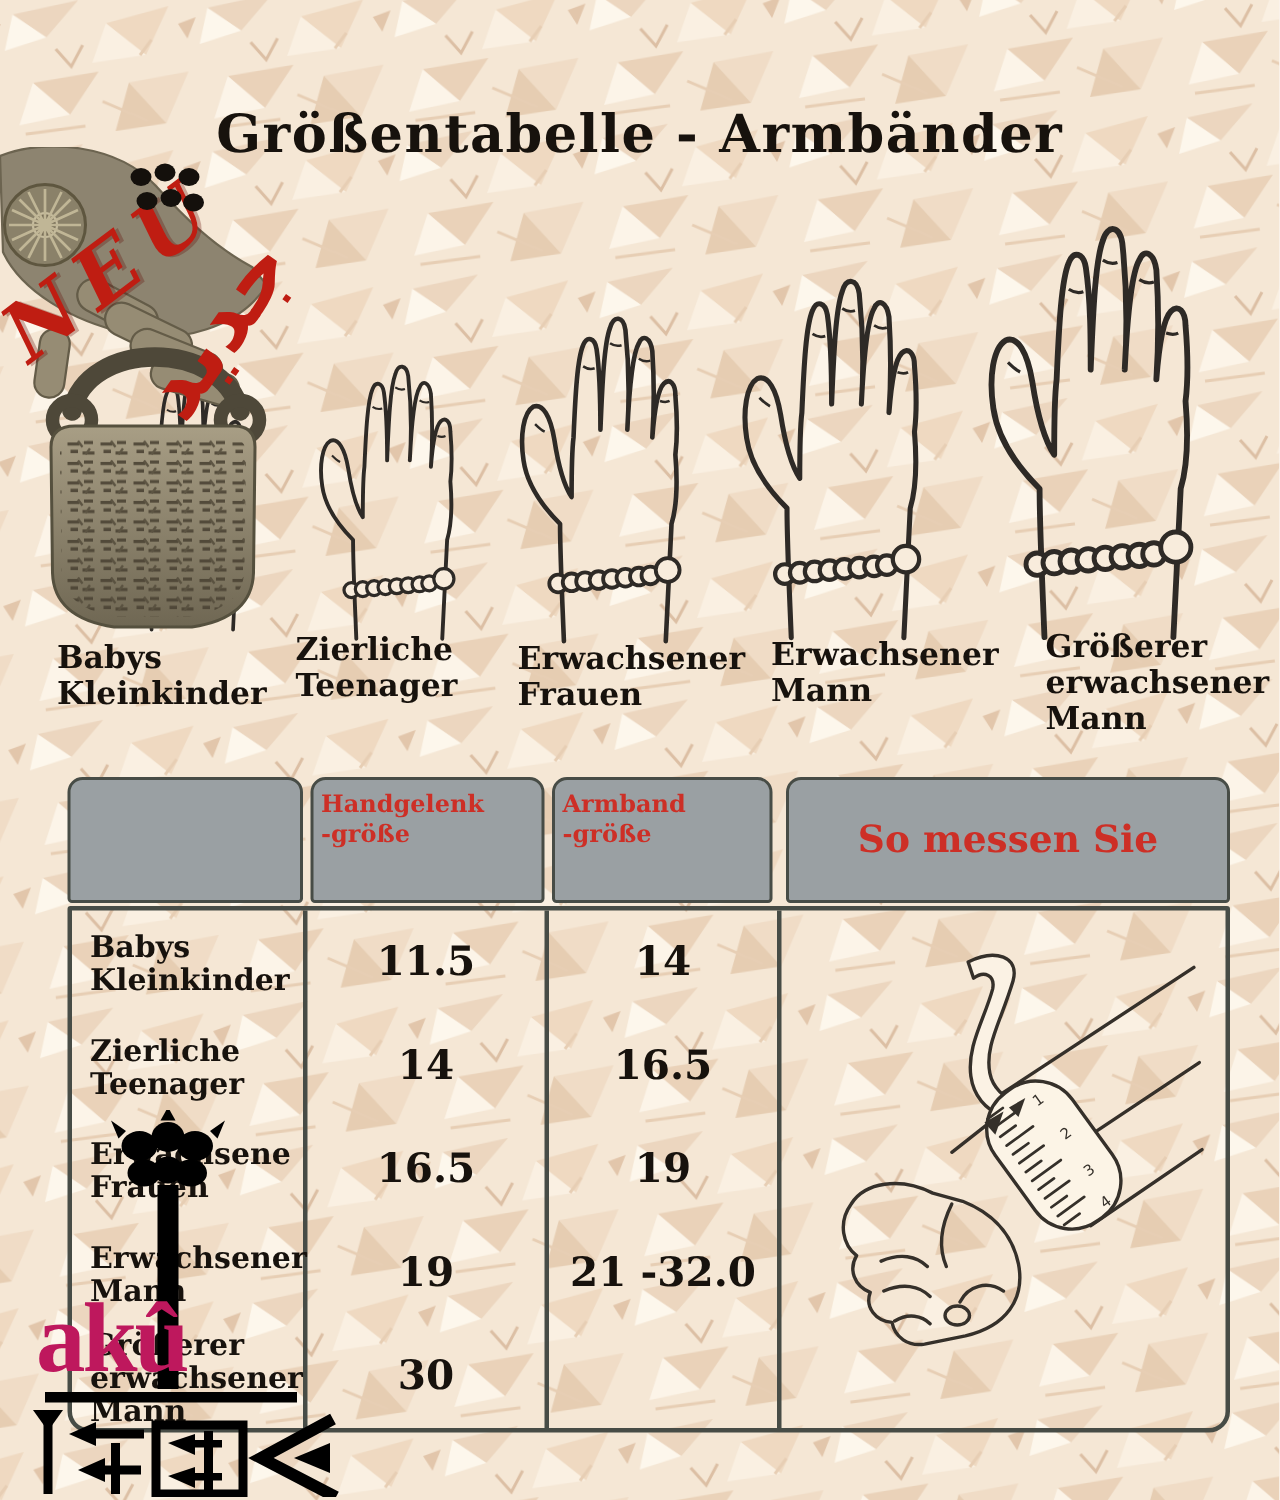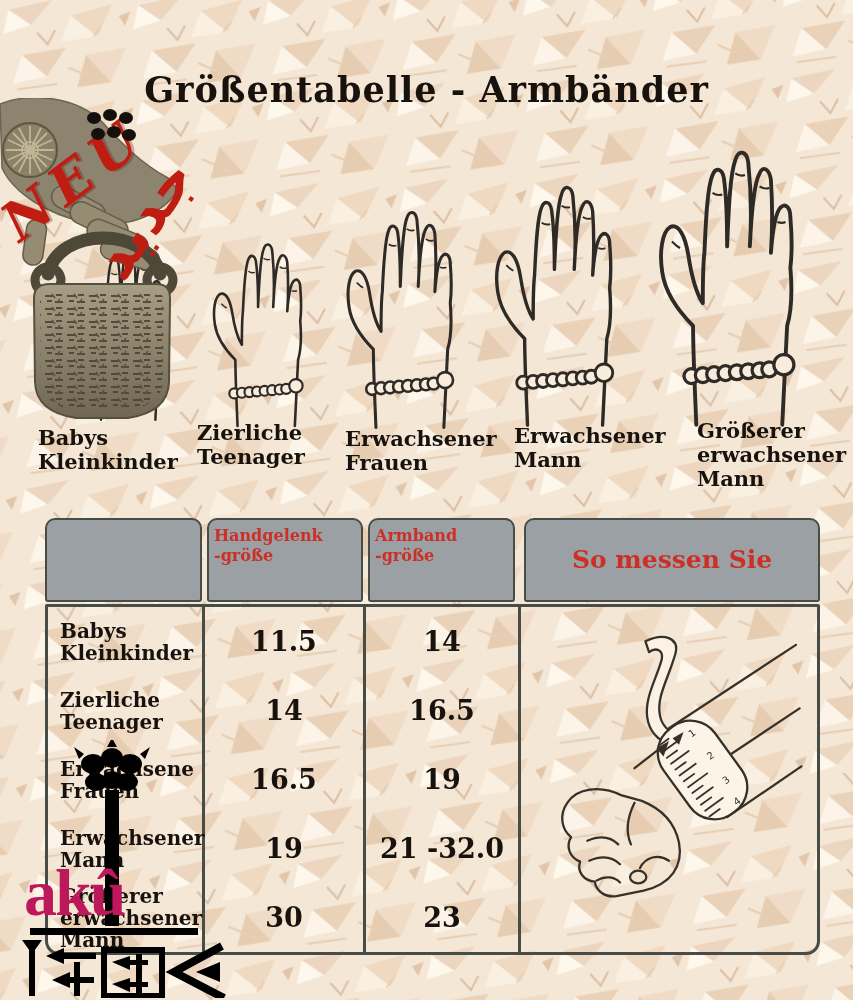--- a/index.html
+++ b/index.html
@@ -178,21 +178,20 @@
       <div class="rval">14</div>
       <div class="rval">16.5</div>
       <div class="rval">19</div>
       <div class="rval">30</div>
     </div>
     <div class="bcol">
       <div class="rval">14</div>
       <div class="rval">16.5</div>
       <div class="rval">19</div>
       <div class="rval">21 -32.0</div>
-      <div class="rval">23</div>
     </div>
     <div class="bcol last">
 
       <svg width="272" height="330" viewBox="0 0 300 330">
         <g stroke="#35302a" stroke-width="2.5" fill="none" stroke-linecap="round" stroke-linejoin="round">
           <path d="M150,108 L290,16"></path>
           <path d="M204,146 L294,86"></path>
           <path d="M214,206 L296,150"></path>
           <path d="M124,12 C144,2 162,8 157,26 C148,56 136,74 140,94 C142,104 150,112 160,116 L150,126 C136,120 128,110 126,96 C123,74 136,54 142,32 C144,22 136,18 128,24 Z" fill="#fbf2e4"></path>
           <g transform="rotate(-36 187 154)">

